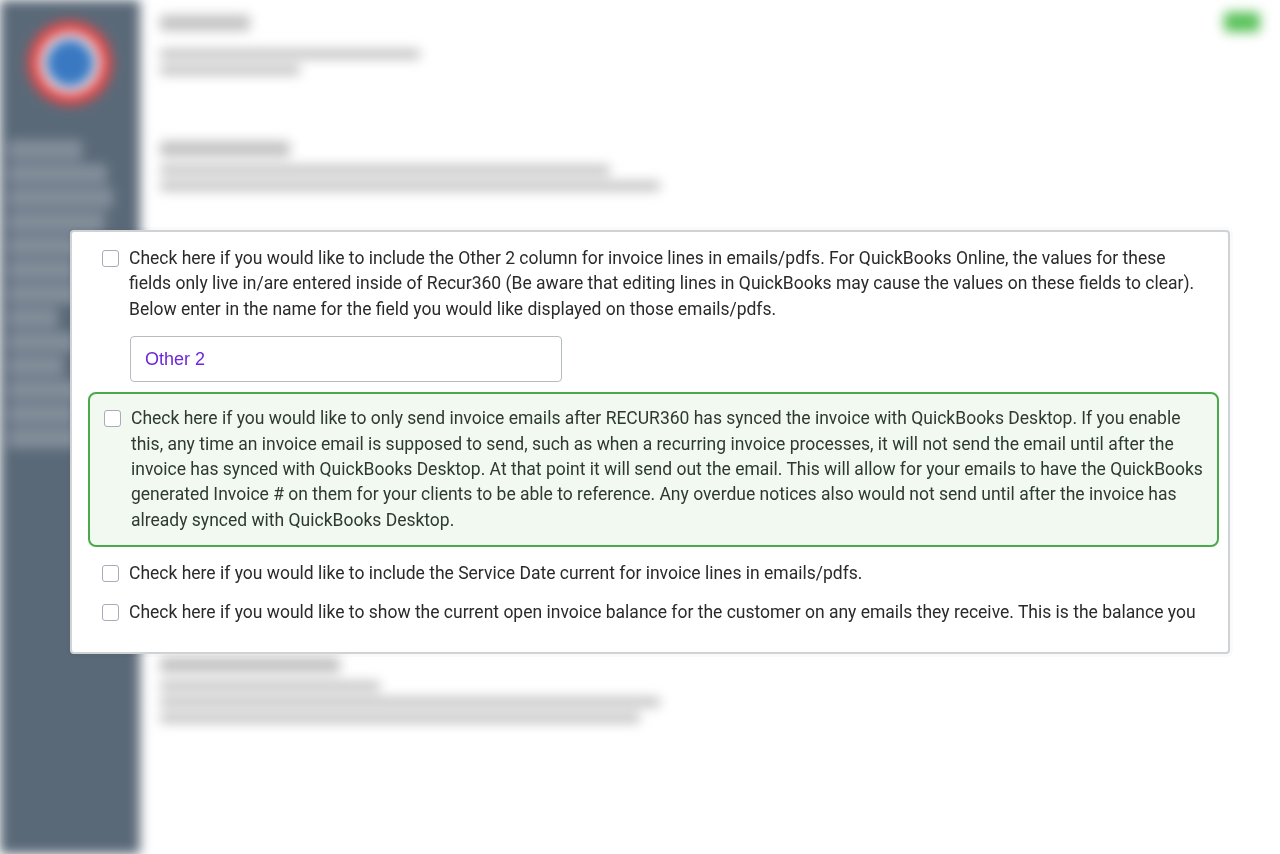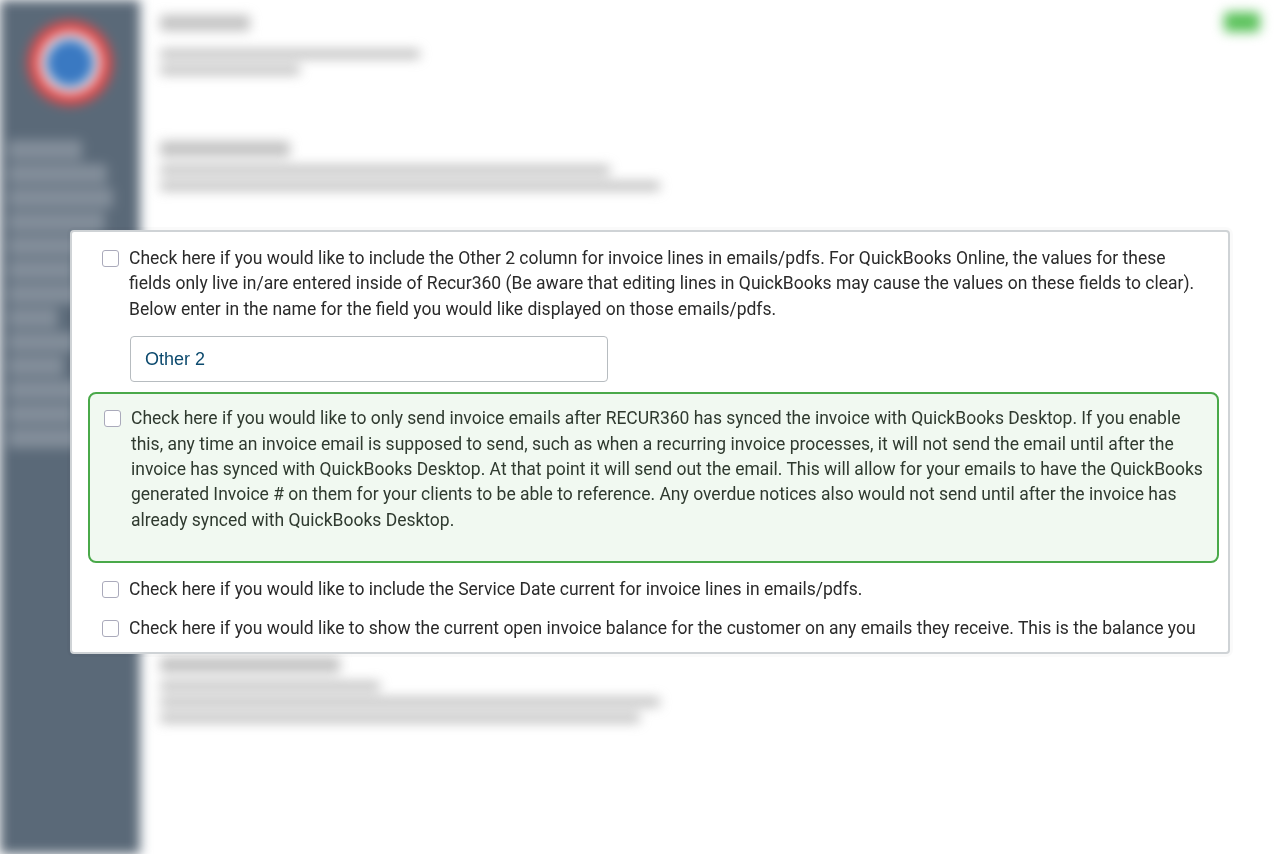--- a/index.html
+++ b/index.html
@@ -98,38 +98,38 @@
     border-radius: 3px;
     appearance: none;
     background: #fff;
   }
   .opt-text { flex: 1 1 auto; }
 
   .field-wrap {
     margin: 4px 0 10px 28px;
   }
   .text-input {
-    width: 478px;
+    width: 432px;
     height: 46px;
     border: 1.5px solid #b7bcc0;
     border-radius: 4px;
     padding: 0 14px;
     font-size: 18px;
-    color: #0c4a6e;
+    color: #6d28d9;
     background: #fff;
   }
 
   .highlight-box {
     border: 2.5px solid #4aa94a;
     background: #f1f9f1;
     border-radius: 8px;
     padding: 12px 14px 12px 14px;
     margin: 0 -14px 14px -14px;
   }
-  .highlight-box .opt-row { margin-bottom: 16px; color: #2f3a2f; }
+  .highlight-box .opt-row { margin-bottom: 0; color: #2f3a2f; }
 
   .partial-cut .opt-text {
     position: relative;
   }
 </style>
 </head>
 <body>
 
 <div class="bg-blur">
   <div class="sidebar">

